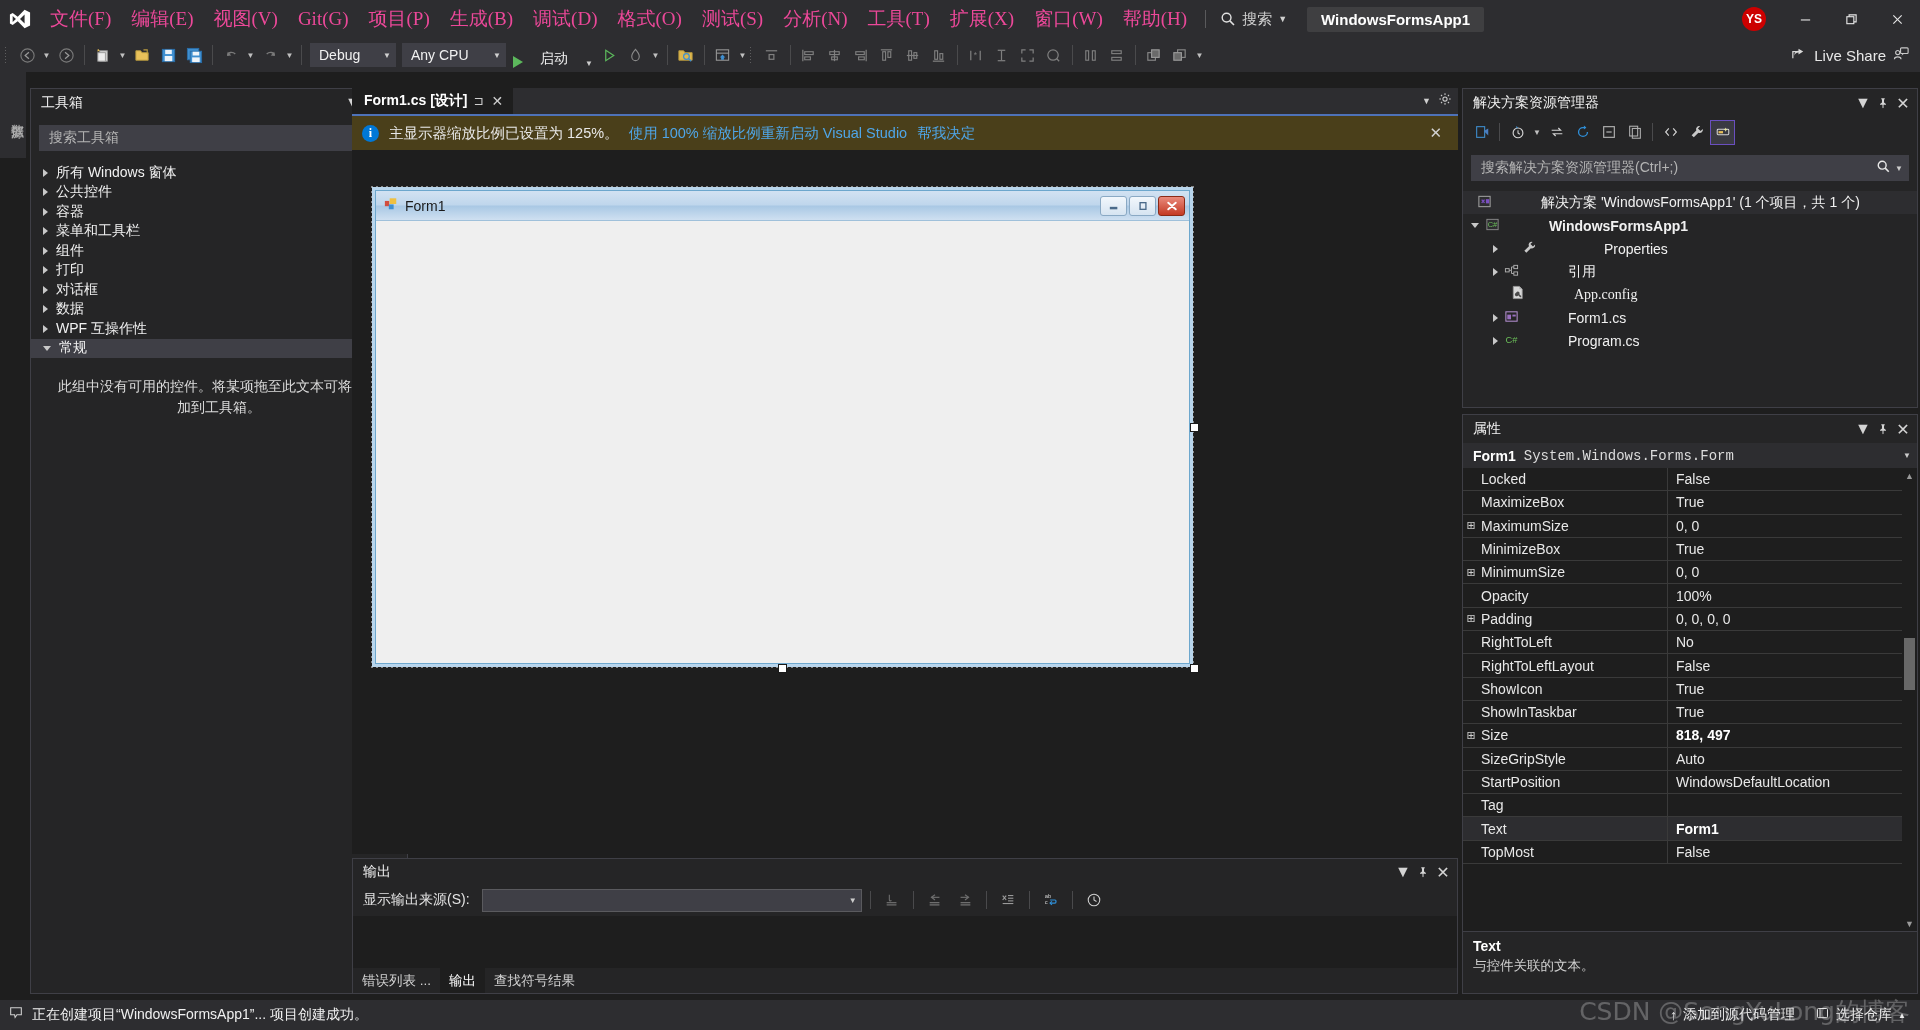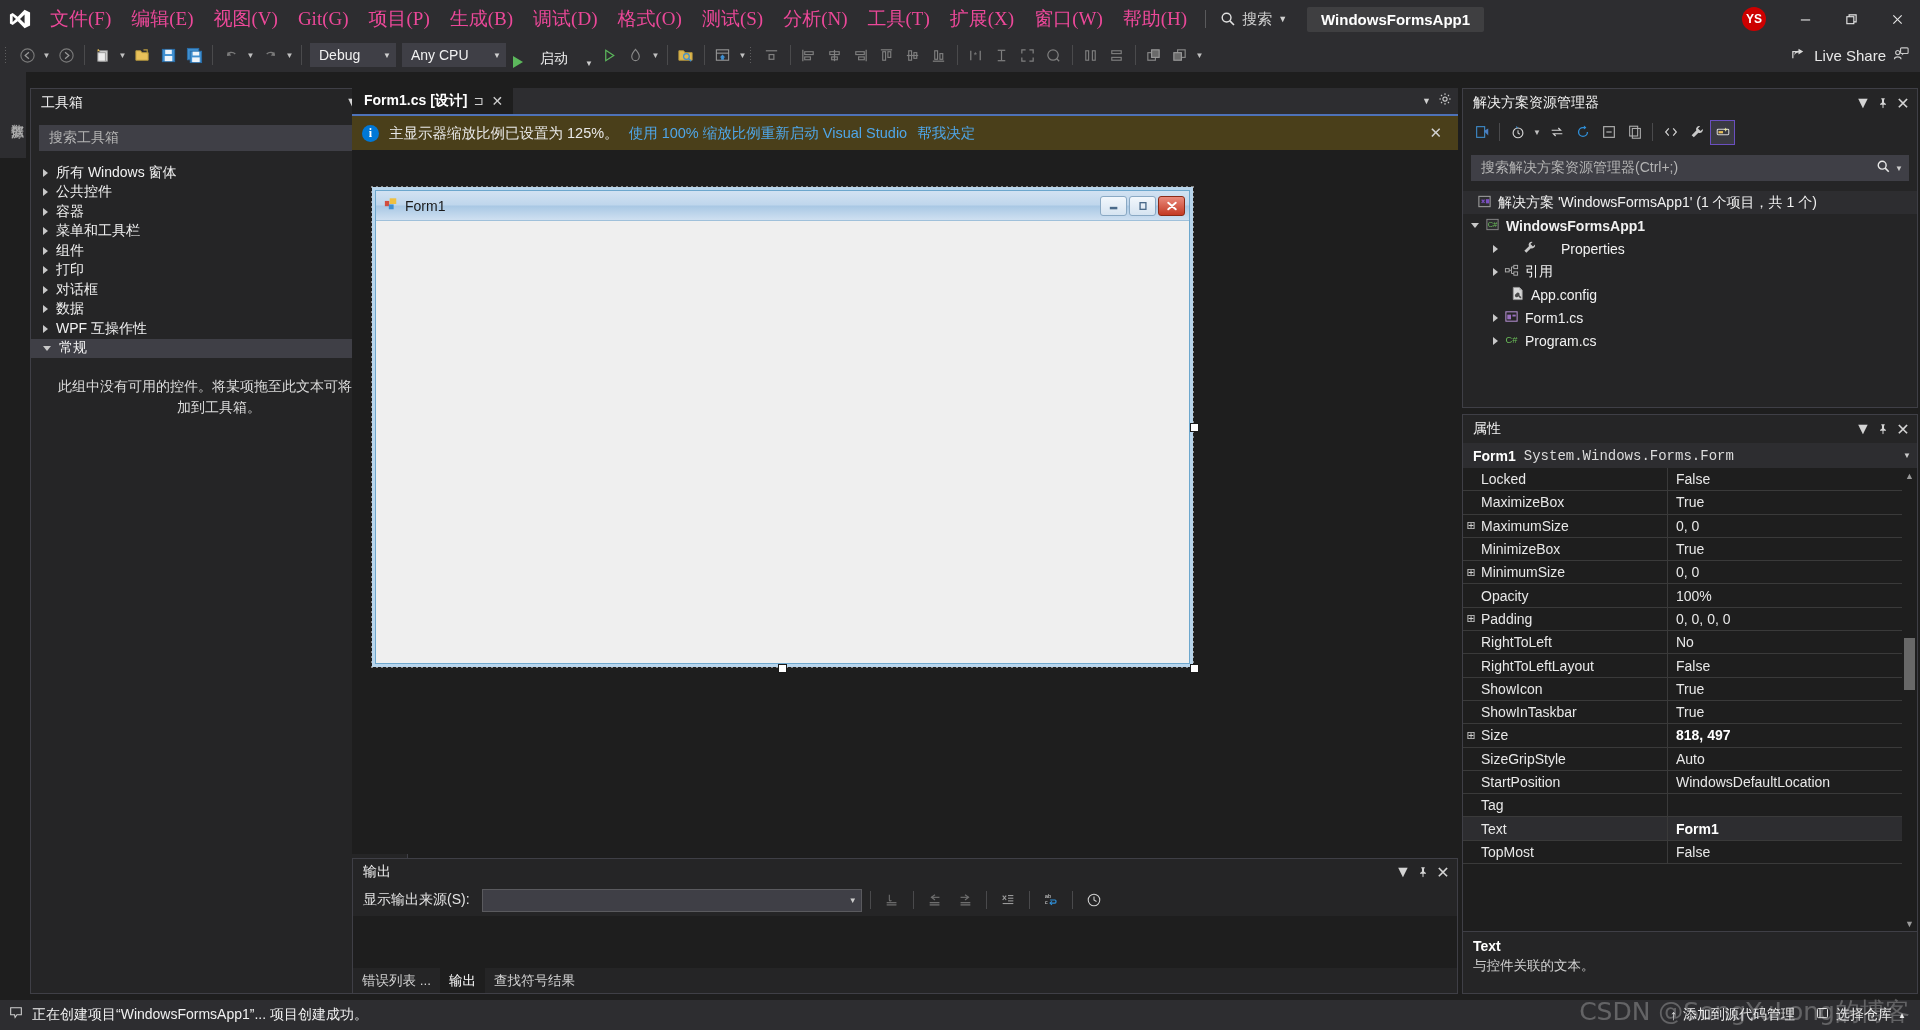--- a/index.html
+++ b/index.html
@@ -203,21 +203,21 @@
   
   .right { position: absolute; top: 88px; right: 0; width: 458px; bottom: 36px; }
   .slnexp { position: absolute; top: 0; left: 0; right: 2px; height: 320px; background: #252526; border: 1px solid #3f3f46; }
   .sln-tool { height: 30px; display: flex; align-items: center; padding: 0 6px; gap: 1px; }
   .sbtn { width: 25px; height: 25px; display:flex; align-items:center; justify-content:center; }
   .sbtn.active { border: 1px solid #6a4fc0; background:#3a3a42; }
   .ssep { width:1px; height:18px; background:#4a4a4c; margin: 0 4px; }
   .sln-tree { padding-top: 2px; }
   .tnode { height: 23px; display: flex; align-items: center; font-size: 14px; color: #f1f1f1; gap: 6px; }
   .tnode.sel { background: #2d2d30; }
-  .tnode .tlabel { white-space: nowrap; }
+  .tnode .tlabel { white-space: nowrap; margin-left: 43px; }
   .tnode.bold .tlabel { font-weight: bold; }
 
   .props { position: absolute; top: 326px; left: 0; right: 2px; bottom: 0; background: #252526; border: 1px solid #3f3f46; }
   .props-obj {
     height: 25px; display: flex; align-items: center; gap: 8px; padding: 0 6px 0 10px;
     background: #2d2d30; font-size: 14px;
   }
   .props-obj .pname { font-weight: bold; color: #ffffff; }
   .props-obj .ptype { color: #dcdcdc; font-family: Liberation Mono, monospace; }
   .props-obj .pcar { margin-left: auto; font-size: 8px; color: #ccc; }
@@ -870,21 +870,21 @@
           <span>
             <svg viewBox="0 0 16 16" width="15" height="15">
                 <rect x="1.5" y="6" width="4" height="3.5" fill="none" stroke="#b0b0b0" stroke-width="1"></rect>
                 <rect x="10.5" y="2.5" width="4" height="3.5" fill="none" stroke="#b0b0b0" stroke-width="1"></rect>
                 <rect x="10.5" y="9.5" width="4" height="3.5" fill="none" stroke="#b0b0b0" stroke-width="1"></rect>
                 <path d="M5.5 7.8 H8 V4.2 H10.5 M8 7.8 V11.2 H10.5" fill="none" stroke="#b0b0b0" stroke-width="1"></path>
               </svg>
           </span>
           <span class="tlabel">引用</span>
         </div>
-        <div class="tnode" style="padding-left:47px;">
+        <div class="tnode" style="padding-left:47px;font-family:Liberation Serif, serif;">
           <span>
             <svg viewBox="0 0 16 16" width="15" height="15">
                 <path d="M3.5 1.5 H10 L13 4.5 V14.5 H3.5 Z" fill="#d8d8d8" stroke="#9a9a9a" stroke-width="0.9"></path>
                 <path d="M10 1.5 V4.5 H13" fill="#b0b0b0"></path>
                 <path d="M6.2 8.5 A1.9 1.9 0 1 0 8.8 11 L11 13.2 L12.2 12 L10 9.8 A1.9 1.9 0 0 0 7.5 7.2 Z" fill="#4a4a4a"></path>
               </svg>
           </span>
           <span class="tlabel">App.config</span>
         </div>
         <div class="tnode" style="padding-left:30px;">

